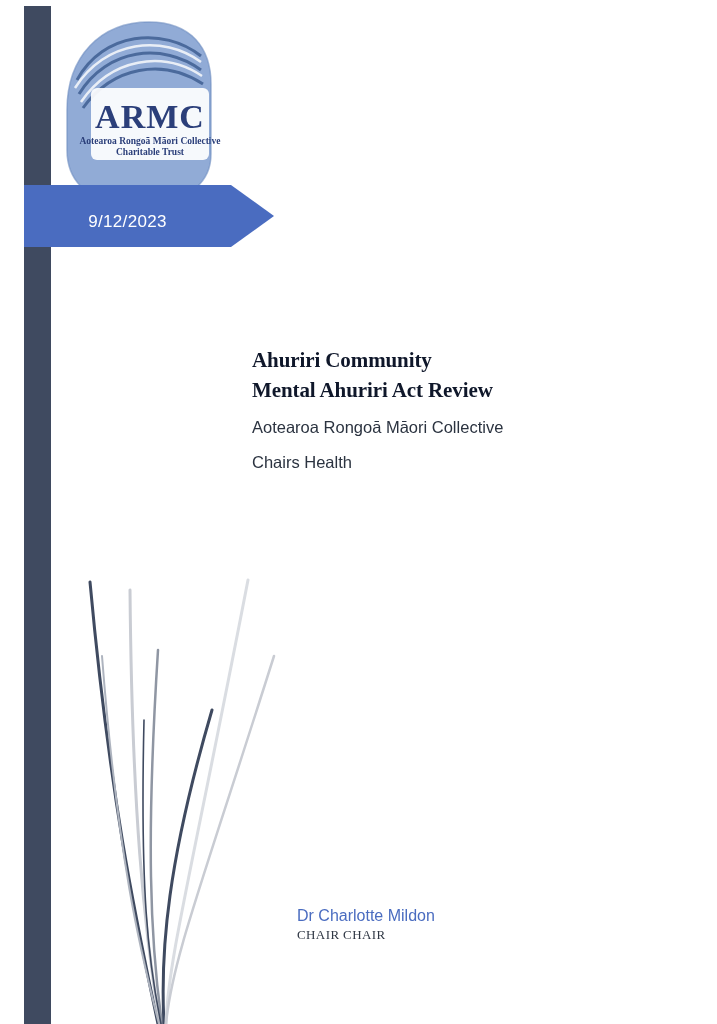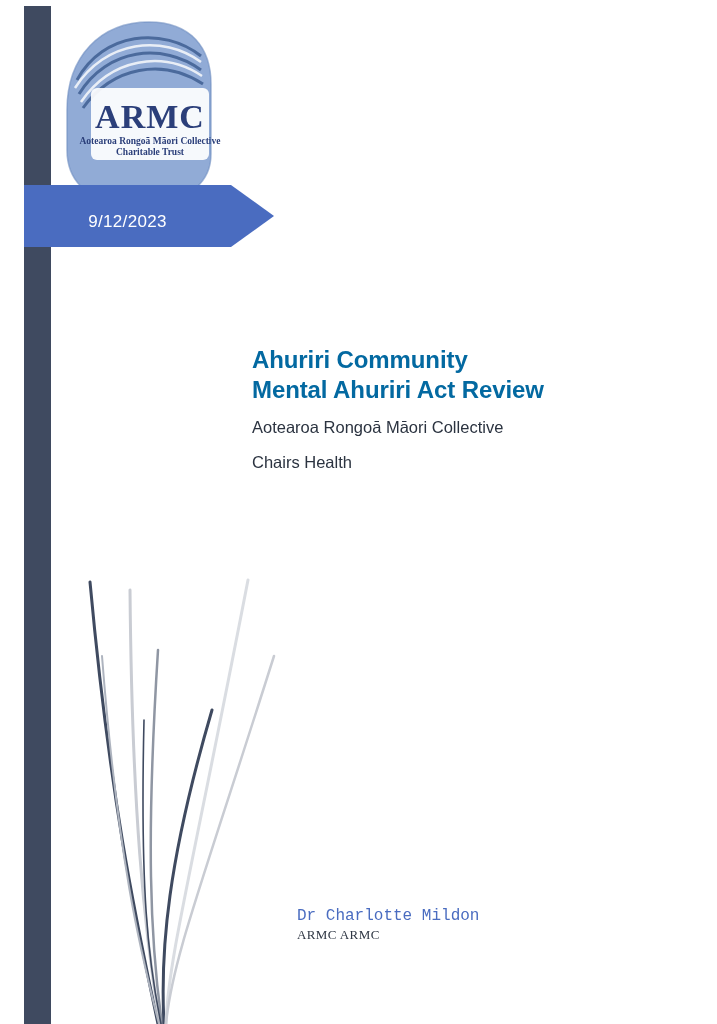--- a/index.html
+++ b/index.html
@@ -89,44 +89,44 @@
   .logo-svg { display: block; }
 
   
   .title-block {
     position: absolute;
     left: 252px;
     top: 345px;
     width: 420px;
   }
   .doc-title {
-    font-size: 24px;
+    font-size: 21px;
     line-height: 30px;
-    color: #0369a1;
+    color: #0f172a;
     font-weight: bold;
     letter-spacing: -0.1px;
-    font-family: Liberation Sans, sans-serif;
+    font-family: Liberation Serif, serif;
   }
   .doc-subtitle {
     margin-top: 9px;
     font-size: 16.5px;
     line-height: 26px;
     color: #2b3340;
     font-family: "Liberation Sans", sans-serif;
   }
 
   
   .author-block {
     position: absolute;
     left: 297px;
     top: 906px;
     width: 330px;
   }
   .author-name {
-    font-family: Liberation Mono, monospace;
+    font-family: Liberation Sans, sans-serif;
     font-size: 16px;
     color: #4a6cc0;
     line-height: 20px;
   }
   .author-role {
     font-family: "Liberation Serif", serif;
     font-size: 13px;
     color: #2f3744;
     line-height: 18px;
     letter-spacing: 0.4px;
@@ -203,16 +203,16 @@
       <path d="M124,464 C120,390 128,300 172,150" stroke="#3f4a60" stroke-width="3"></path>
       <path d="M126,464 C128,400 150,320 208,20" stroke="#dadde2" stroke-width="3"></path>
       <path d="M126,464 C132,400 160,330 234,96" stroke="#c9ccd3" stroke-width="2.5"></path>
       <path d="M119,464 C100,390 78,300 62,96" stroke="#aeb4bf" stroke-width="2"></path>
       <path d="M121,464 C108,400 100,330 104,160" stroke="#3f4a60" stroke-width="1.6"></path>
     </g>
   </svg>
 
   <div class="author-block">
     <div class="author-name">Dr Charlotte Mildon</div>
-    <div class="author-role">ARMC ARMC</div>
+    <div class="author-role">CHAIR CHAIR</div>
   </div>
 
 </div>
 
 </body></html>

